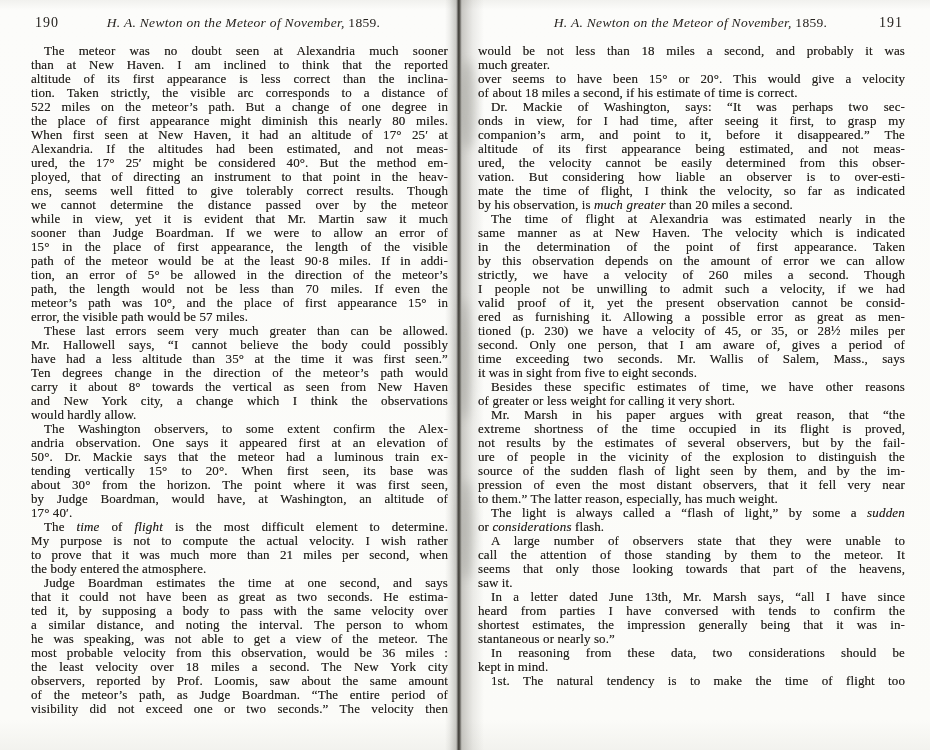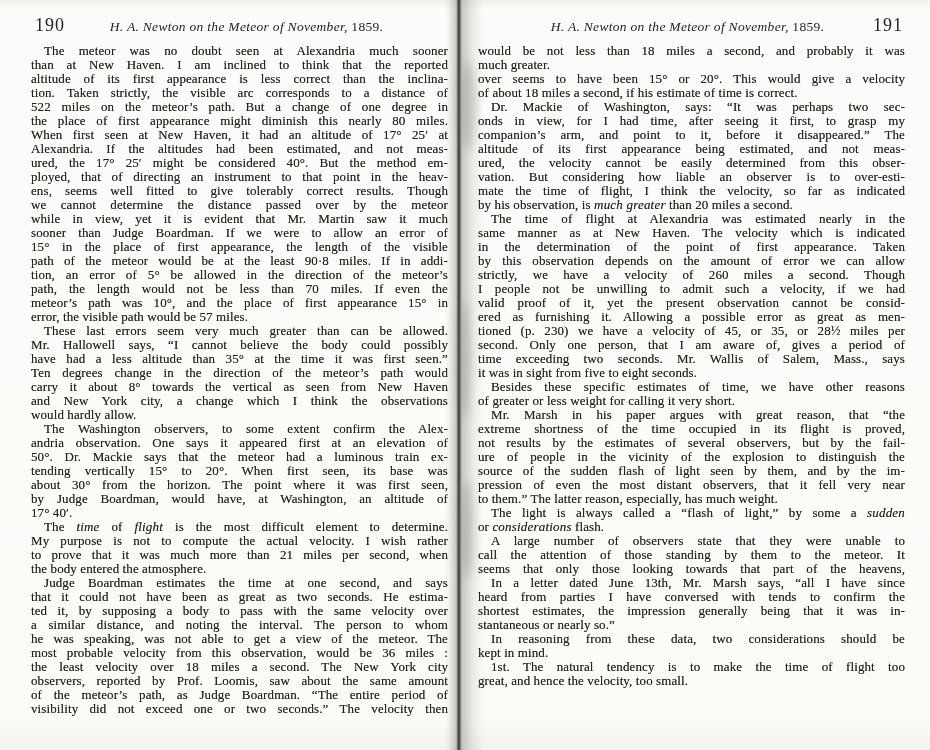--- a/index.html
+++ b/index.html
@@ -36,21 +36,21 @@
   .b1 { left:-2px; top:60px;  width:16px; height:90px; }
   .b2 { left:-3px; top:300px; width:12px; height:120px; }
   .b3 { left:-2px; top:480px; width:14px; height:100px; }
 
   .running-header {
     display:flex; align-items:baseline; height:20px; margin-bottom:9px;
     color:#26231f; font-size:13.5px;
   }
   .running-header .title { flex:1; text-align:center; font-style:italic; letter-spacing:0.3px; }
   .running-header .title .year { font-style:normal; }
-  .running-header .pagenum { font-style:normal; font-size:18px; letter-spacing:1px; }
+  .running-header .pagenum { font-style:normal; font-size:14px; letter-spacing:1px; }
   .page-left  .pagenum { padding-left:4px; padding-right:6px; }
   .page-right .pagenum { padding-right:2px; padding-left:6px; }
   .page-left  .title { padding-right:26px; }
   .page-right .title { padding-left:30px; }
 
   .body-text { position:relative; }
   .bline {
     font-size:13px; line-height:14px; height:14px;
     color:#26231f;
     text-align:justify; text-align-last:justify;
@@ -165,24 +165,24 @@
         <div class="bline">not results by the estimates of several observers, but by the fail-</div>
         <div class="bline">ure of people in the vicinity of the explosion to distinguish the</div>
         <div class="bline">source of the sudden flash of light seen by them, and by the im-</div>
         <div class="bline">pression of even the most distant observers, that it fell very near</div>
         <div class="bline pe">to them.” The latter reason, especially, has much weight.</div>
         <div class="bline ind">The light is always called a “flash of light,” by some a <i>sudden</i></div>
         <div class="bline pe">or <i>considerations</i> flash.</div>
         <div class="bline ind">A large number of observers state that they were unable to</div>
         <div class="bline">call the attention of those standing by them to the meteor. It</div>
         <div class="bline">seems that only those looking towards that part of the heavens,</div>
+        <div class="bline pe">saw it.</div>
         <div class="bline ind">In a letter dated June 13th, Mr. Marsh says, “all I have since</div>
         <div class="bline">heard from parties I have conversed with tends to confirm the</div>
         <div class="bline">shortest estimates, the impression generally being that it was in-</div>
         <div class="bline pe">stantaneous or nearly so.”</div>
         <div class="bline ind">In reasoning from these data, two considerations should be</div>
         <div class="bline pe">kept in mind.</div>
         <div class="bline ind">1st. The natural tendency is to make the time of flight too</div>
-        <div class="bline pe">great, and hence the velocity, too small.</div>
       </div>
   </div>
 
 </div>
 
 </body></html>

